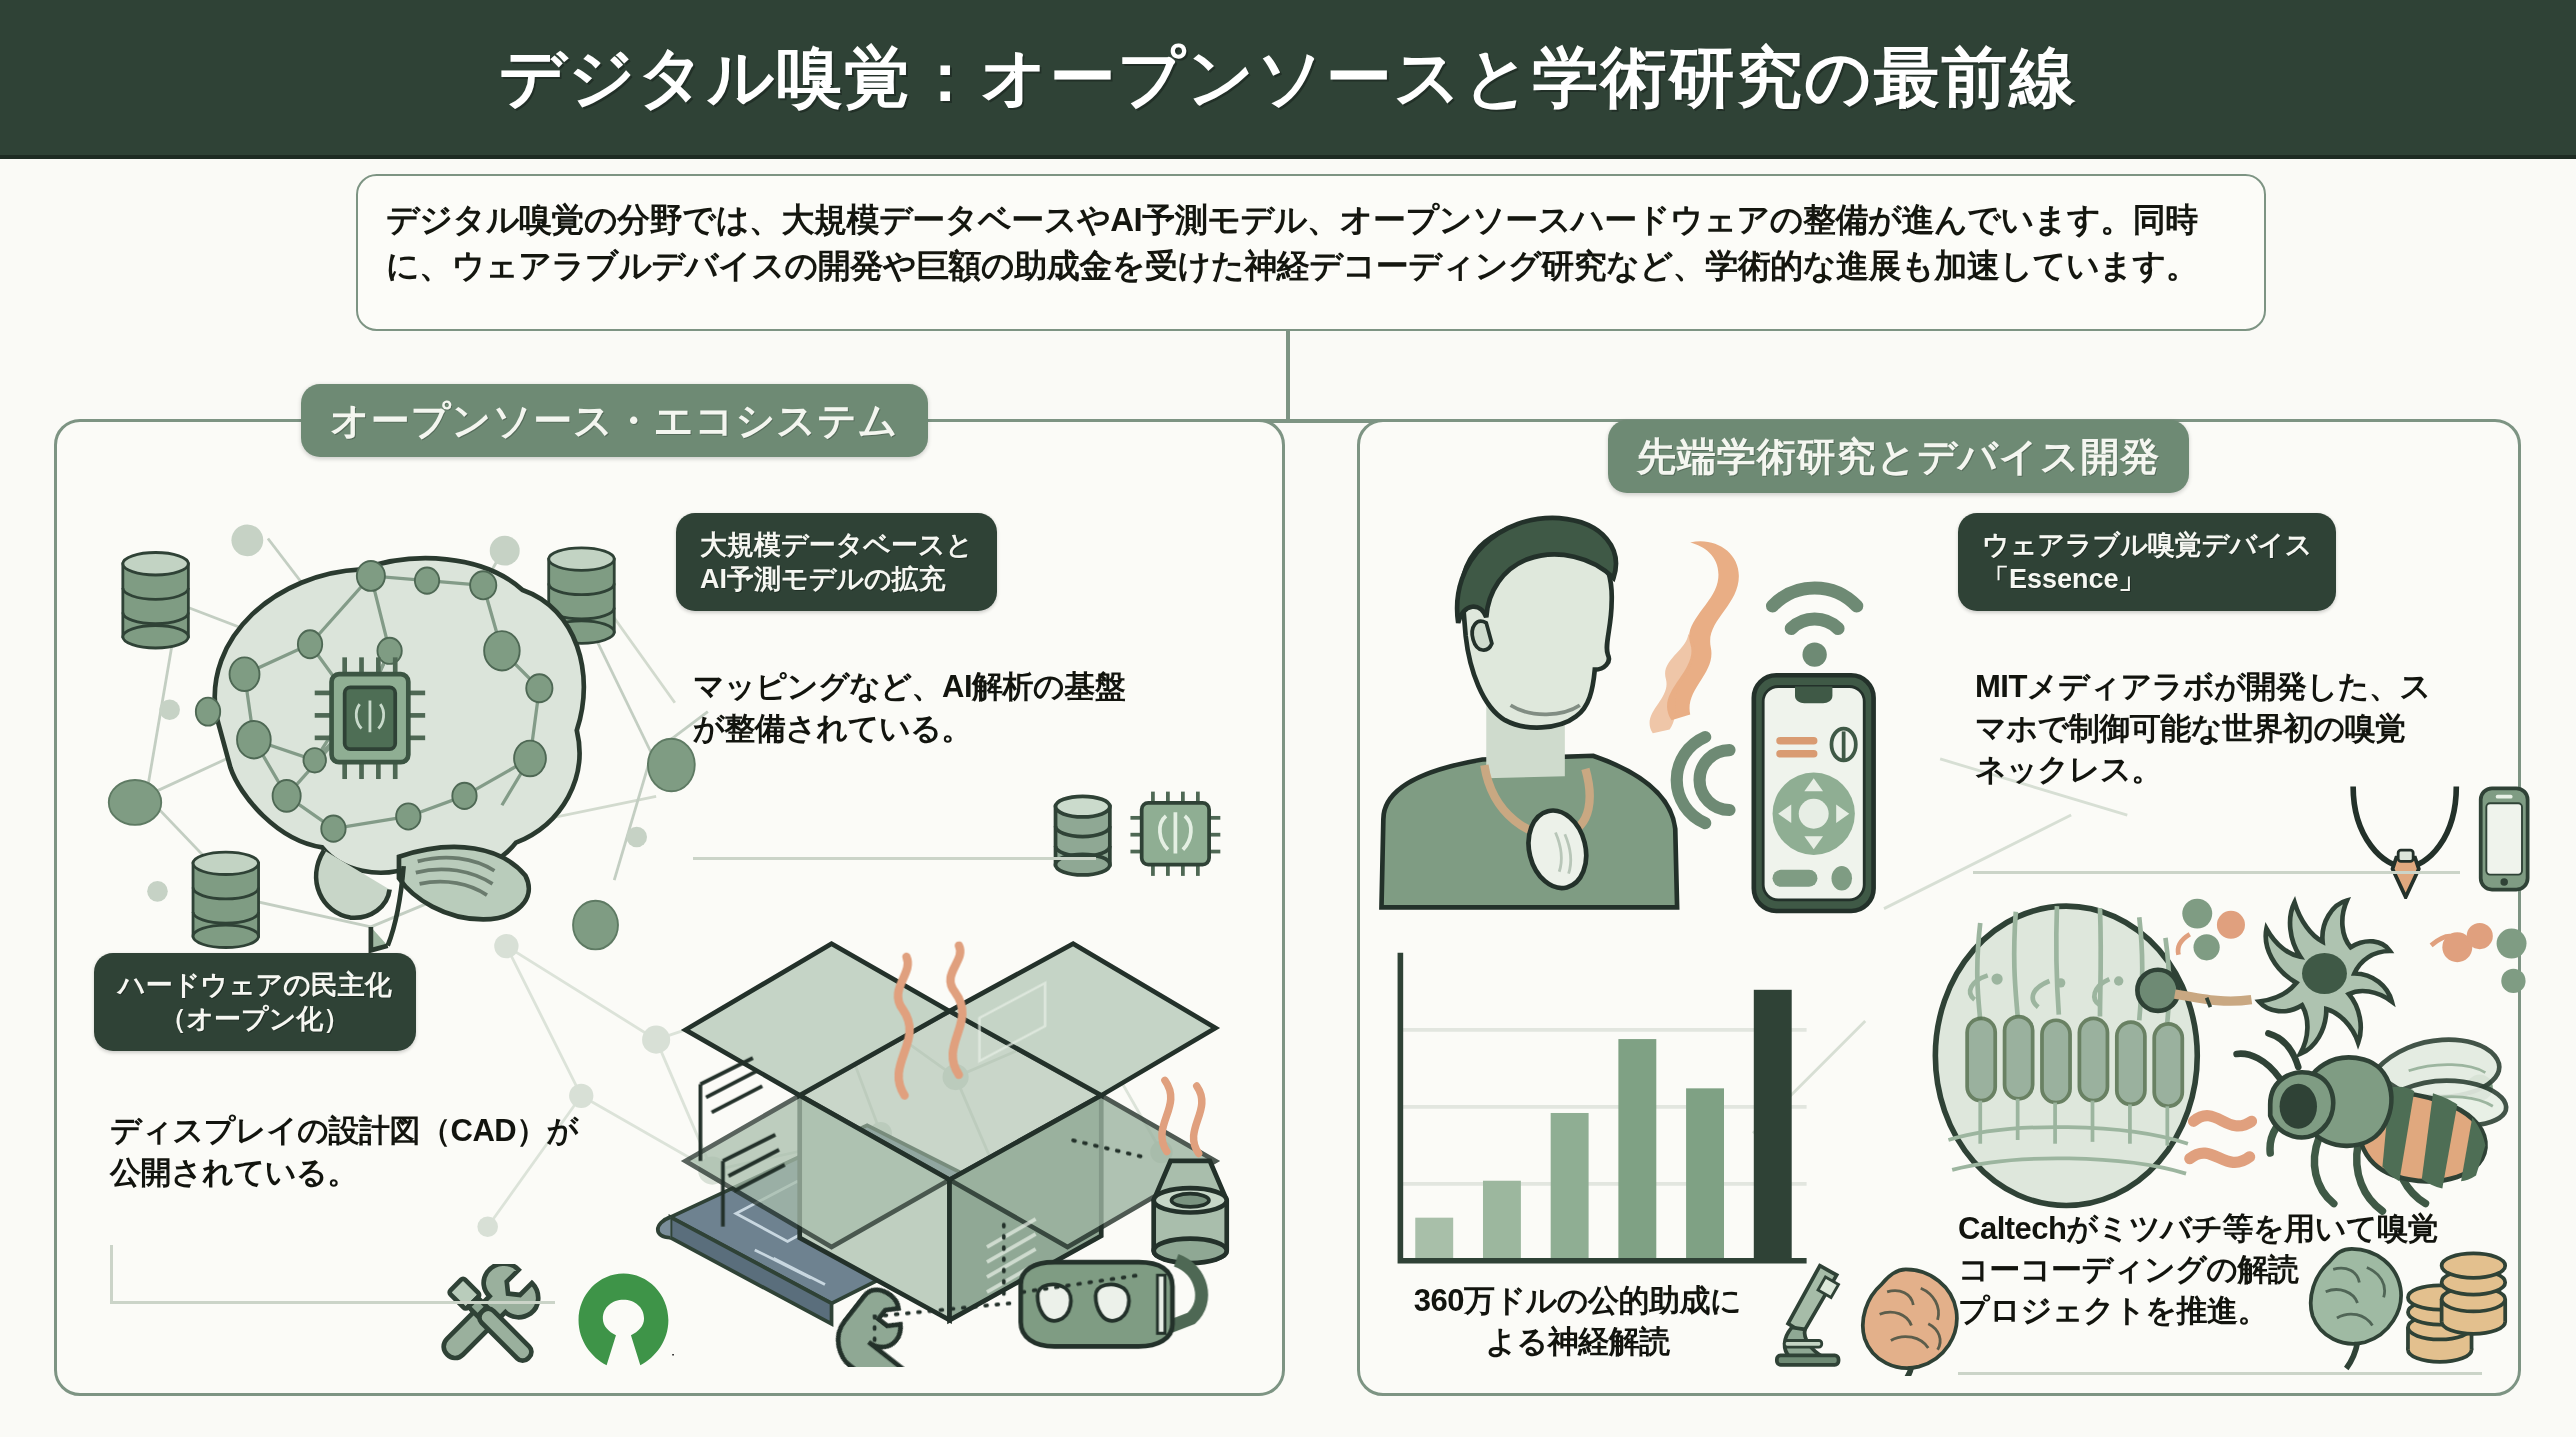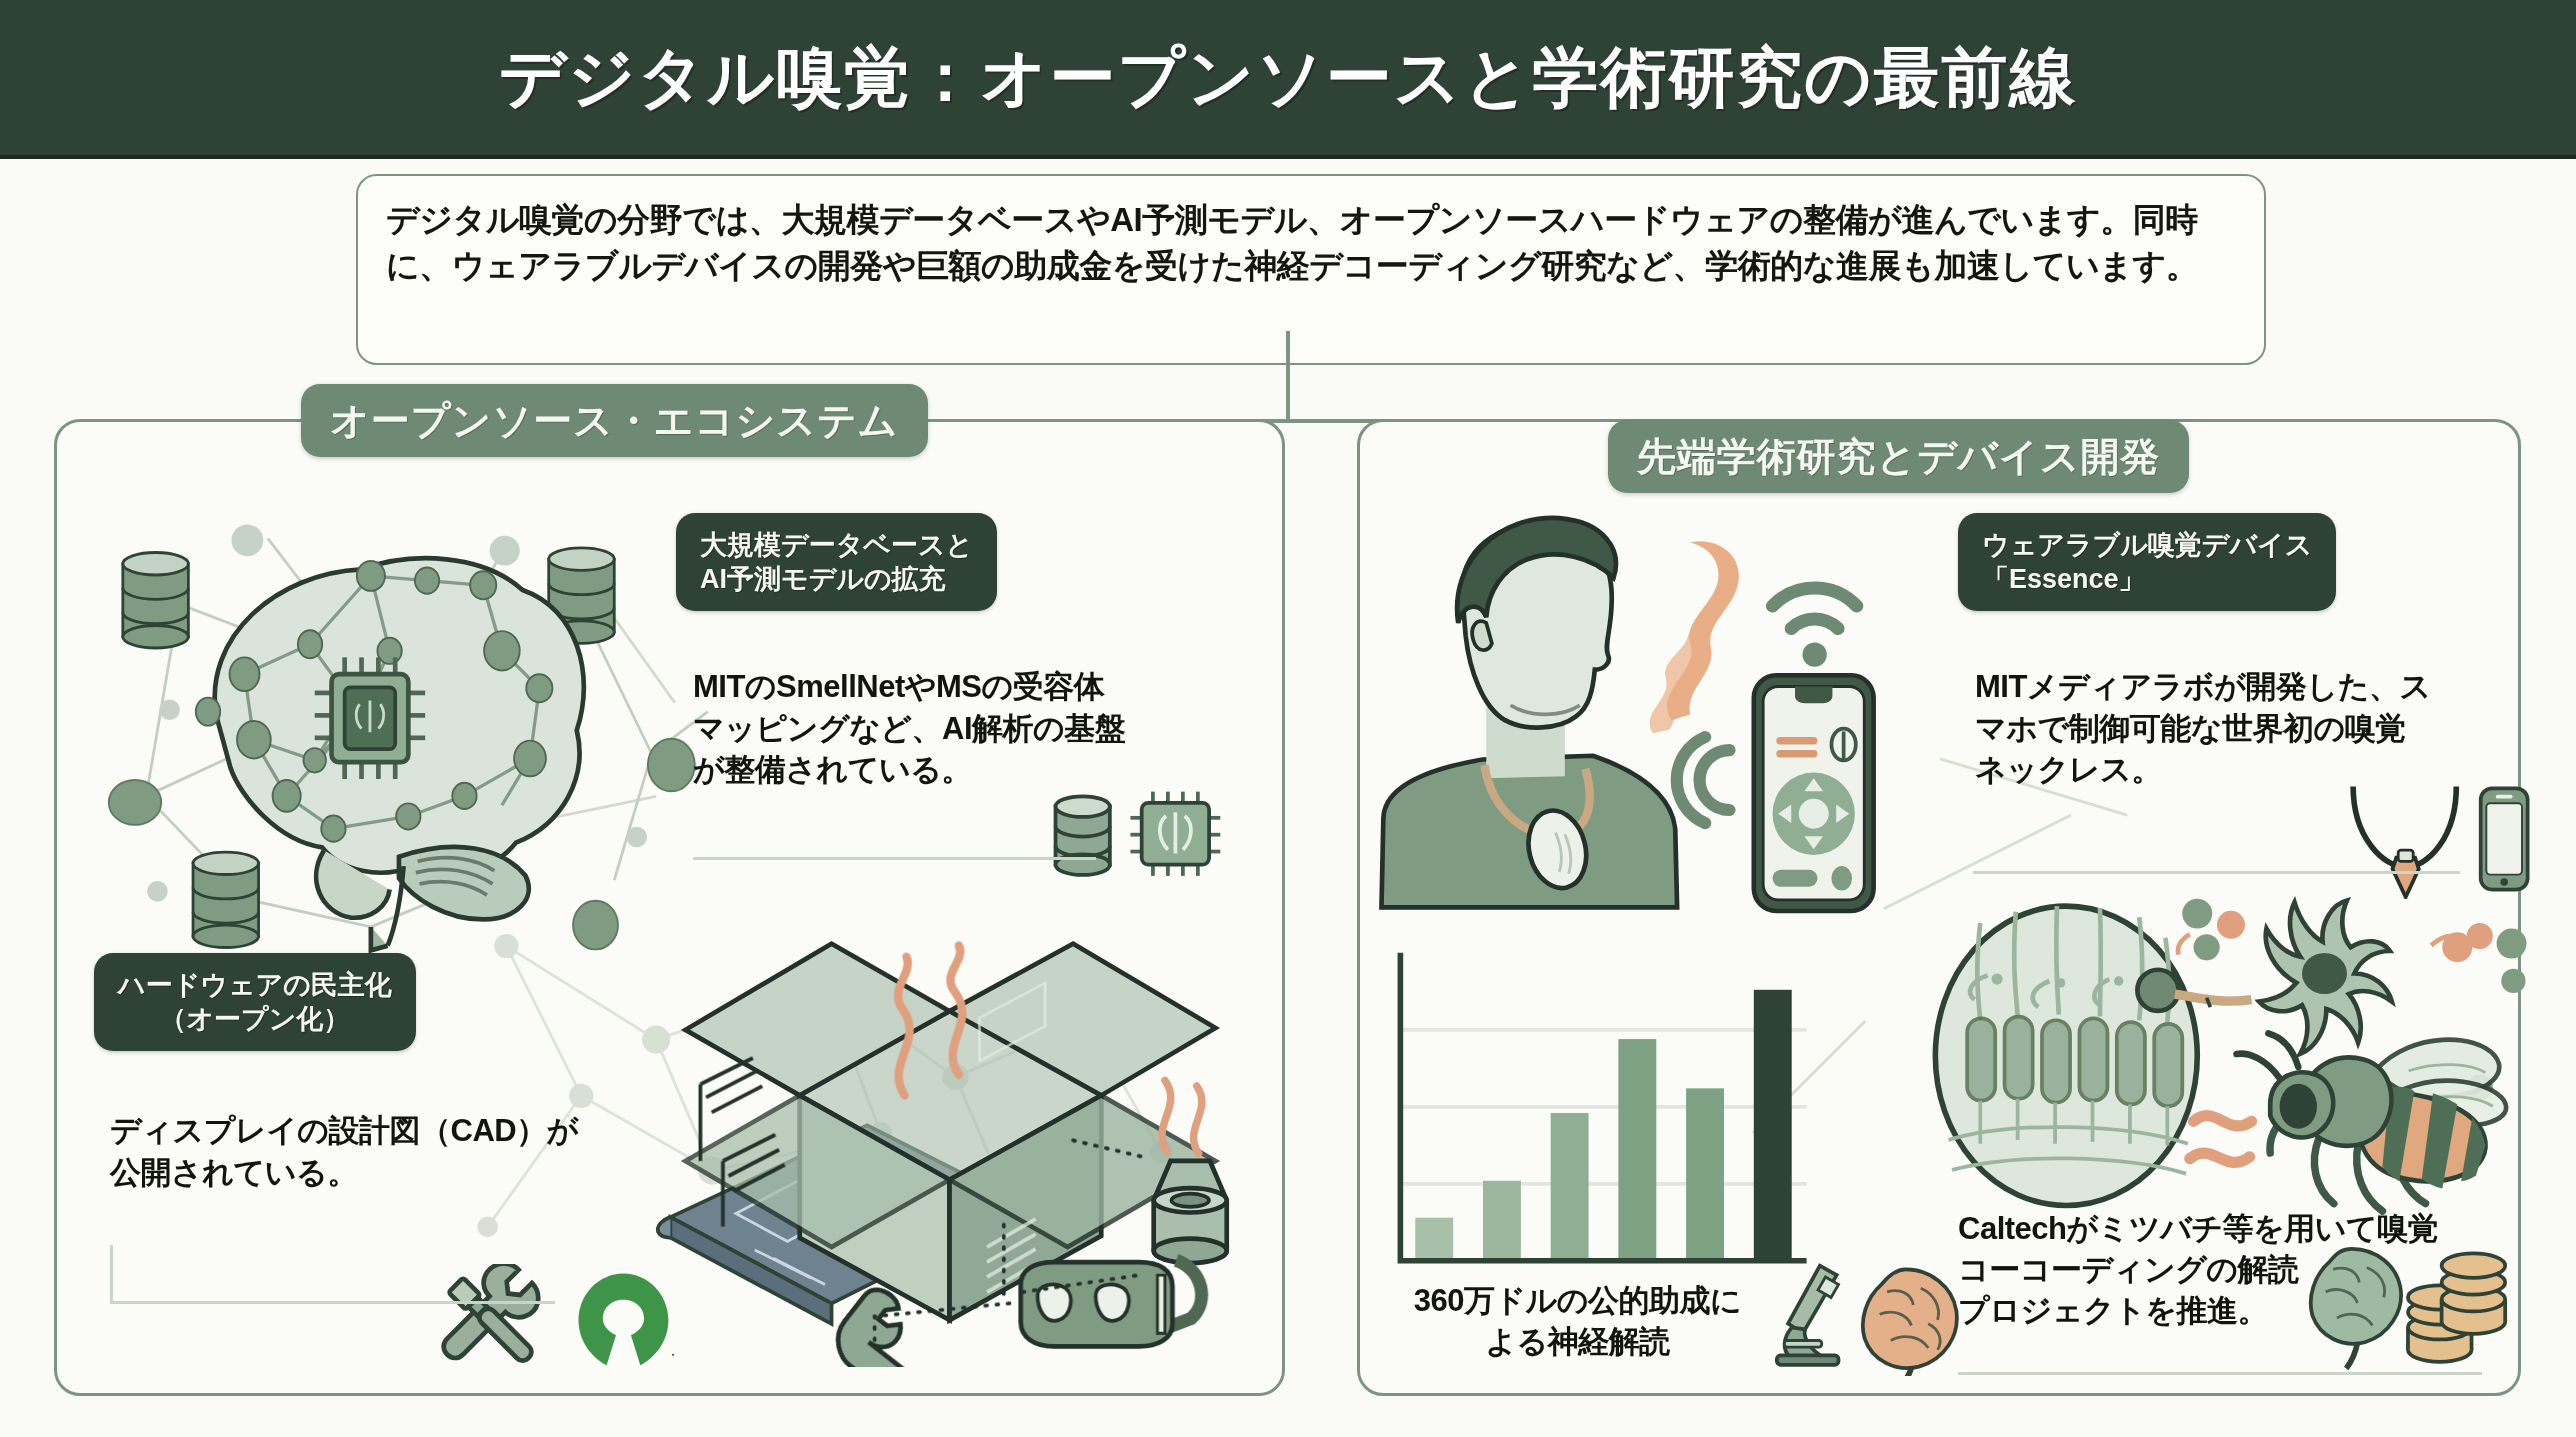--- a/index.html
+++ b/index.html
@@ -22,21 +22,21 @@
     color:#FFFFFF;
     font-size:66px;
     font-weight:bold;
     letter-spacing:1.9px;
     text-shadow:1.9px 1.9px 0 rgba(0,0,0,.28);
     white-space:nowrap;
   }
 
   
   #intro-box{
-    position:absolute; left:356px; top:174px; width:1910px; height:191px;
+    position:absolute; left:356px; top:174px; width:1910px; height:157px;
     border:2.8px solid #7D9483; border-radius:20.6px;
     background:#FCFCF8;
     padding:20.6px 28px 0 28px;
   }
   #intro-text{
     font-size:33px; line-height:1.42; color:#14160F; font-weight:bold;
     letter-spacing:-0.5px;
   }
 
   
@@ -740,21 +740,20 @@
     </g>
   </g>
 </svg>
 </div>
 
 <div class="card-badge" id="badge-db">
   <span>大規模データベースと</span>
   <span>AI予測モデルの拡充</span>
 </div>
 <div class="card-body" id="body-db">
-  <span>MITのSmellNetやMSの受容体</span>
   <span>マッピングなど、AI解析の基盤</span>
   <span>が整備されている。</span>
 </div>
 <div class="hrule" id="rule-db"></div>
 
 <div class="card-badge" id="badge-hw">
   <span style="text-align:center">ハードウェアの民主化</span>
   <span style="text-align:center">（オープン化）</span>
 </div>
 <div class="card-body" id="body-hw">

